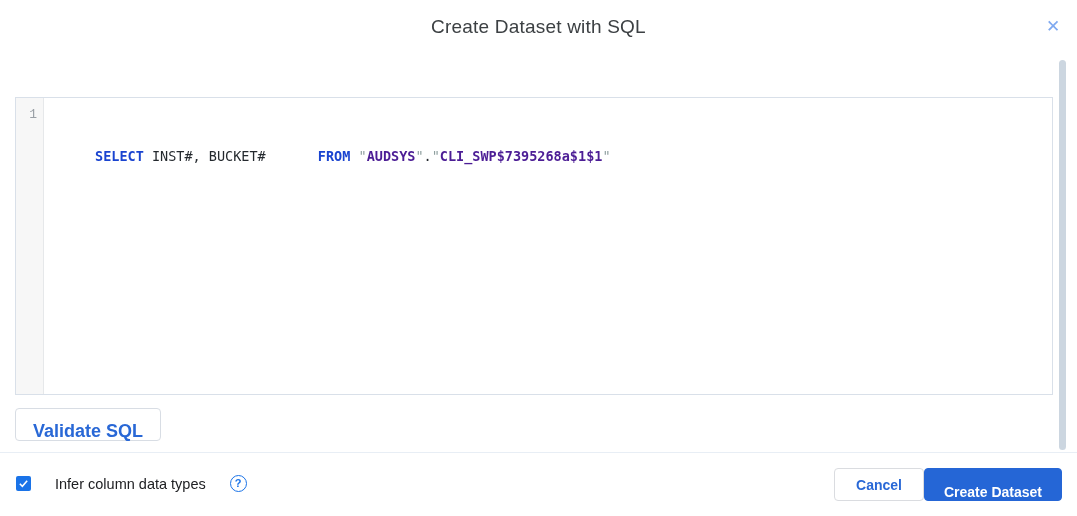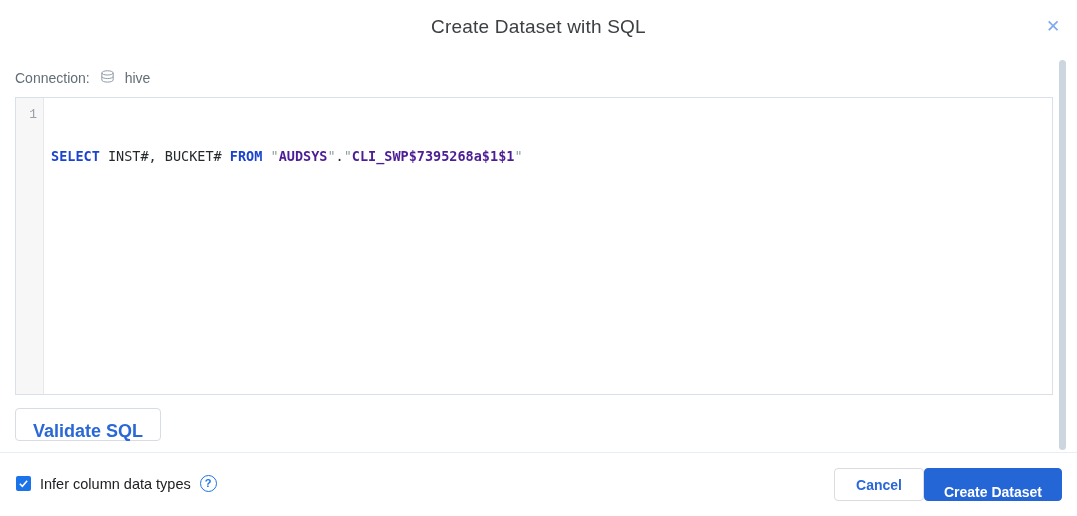--- a/index.html
+++ b/index.html
@@ -50,21 +50,21 @@
     color: #9aa0a6; font-size: 13px;
     font-family: "Liberation Mono", "DejaVu Sans Mono", monospace;
     flex: 0 0 28px;
   }
   .code-area {
     flex: 1; padding: 8px 8px 0 7px;
     font-family: "DejaVu Sans Mono", "Liberation Mono", monospace;
     font-size: 13.5px; line-height: 20px;
     white-space: pre; color: #222; cursor: text;
   }
-  .tok-keyword { color: #1a44d0; font-weight: bold; }
+  .tok-keyword { color: #1a44d0; font-weight: bold; margin-left: 44px; }
   .tok-plain   { color: #24292e; }
   .tok-quote   { color: #8fa0a0; }
   .tok-string  { color: #4c1d95; font-weight: bold; }
 
   
   .validate-btn {
     position: absolute; left: 15px; top: 408px;
     height: 33px; padding: 12px 17px;
     background: #fff; border: 1px solid #d8dde4; border-radius: 4px;
     color: #2968d6; font-size: 18px; font-weight: bold;
@@ -72,21 +72,21 @@
     cursor: pointer;
   }
 
   
   .footer-divider {
     position: absolute; left: 0; right: 0; top: 452px;
     height: 1px; background: #e8eef5;
   }
   .footer-left {
     position: absolute; left: 16px; top: 475px;
-    display: flex; align-items: center; gap: 9px;
+    display: flex; align-items: center; gap: 24px;
   }
   .checkbox {
     width: 15px; height: 15px; border-radius: 2px;
     background: #1a73e8; display: flex;
     align-items: center; justify-content: center;
     cursor: pointer; flex: 0 0 15px;
   }
   .checkbox svg { width: 11px; height: 11px; }
   .infer-label { font-size: 14.5px; color: #202124; }
   .help-icon {
@@ -121,31 +121,20 @@
 </style>
 </head>
 <body>
 
 <div class="dialog">
 
   <div class="title">Create Dataset with SQL</div>
 
   <div class="close-btn">✕</div>
 
-  <div class="connection-row">
-    <span>Connection:</span>
-    <span class="db-icon">
-      <svg viewBox="0 0 24 24">
-        <ellipse cx="12" cy="5.5" rx="8" ry="3"></ellipse>
-        <path d="M4 5.5 v5 c0 1.66 3.58 3 8 3 s8 -1.34 8 -3 v-5"></path>
-        <path d="M4 10.5 v5 c0 1.66 3.58 3 8 3 s8 -1.34 8 -3 v-5"></path>
-      </svg>
-    </span>
-    <span>hive</span>
-  </div>
 
   <div class="editor">
     <div class="gutter">
       <span>1</span>
     </div>
     <div class="code-area">
       <div id="sql-line"><span class="tok-keyword">SELECT</span><span class="tok-plain"> INST#, BUCKET# </span><span class="tok-keyword">FROM</span><span class="tok-plain"> </span><span class="tok-quote">"</span><span class="tok-string">AUDSYS</span><span class="tok-quote">"</span><span class="tok-plain">.</span><span class="tok-quote">"</span><span class="tok-string">CLI_SWP$7395268a$1$1</span><span class="tok-quote">"</span></div>
     </div>
   </div>
 

